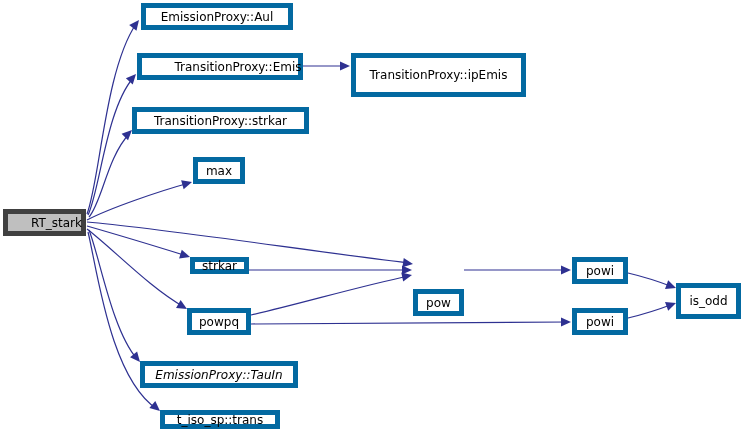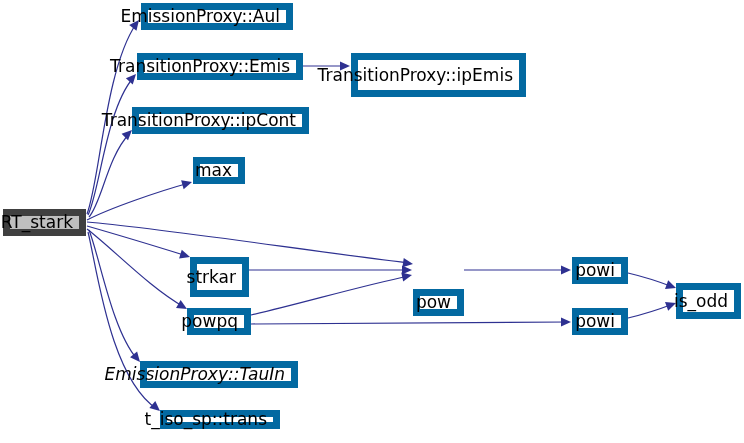--- a/index.html
+++ b/index.html
@@ -20,25 +20,25 @@
     left: 0; top: 0;
     width: 744px;
     height: 443px;
     pointer-events: none;
   }
   .node {
     position: absolute;
     box-sizing: border-box;
     display: flex;
     align-items: center;
-    justify-content: flex-end;
+    justify-content: center;
     background: #ffffff;
-    border: 7px solid #0369a1;
+    border: 5px solid #0369a1;
     color: #000000;
-    font-size: 17px;
+    font-size: 12px;
     line-height: 1;
     white-space: nowrap;
     z-index: 2;
   }
   .node.current {
     background: #bfbfbf;
     border-color: #404040;
     padding-left: 24px;
   }
   .node-label {
@@ -87,26 +87,26 @@
 <div class="node current" style="left: 3px; top: 209px; width: 83px; height: 27px;">
       <span class="node-label">RT_stark</span>
     </div>
     <div class="node" style="left: 141px; top: 3px; width: 152px; height: 27px;">
       <span class="node-label">EmissionProxy::Aul</span>
     </div>
     <div class="node" style="left: 137px; top: 53px; width: 166px; height: 27px; padding-left: 36px;">
       <span class="node-label">TransitionProxy::Emis</span>
     </div>
     <div class="node" style="left: 132px; top: 107px; width: 177px; height: 27px;">
-      <span class="node-label">TransitionProxy::ipCont</span>
+      <span class="node-label">TransitionProxy::strkar</span>
     </div>
     <div class="node" style="left: 193px; top: 157px; width: 52px; height: 27px;">
       <span class="node-label">max</span>
     </div>
-    <div class="node" style="left: 190px; top: 257px; width: 59px; height: 40px;">
+    <div class="node" style="left: 190px; top: 257px; width: 59px; height: 17px;">
       <span class="node-label">strkar</span>
     </div>
     <div class="node" style="left: 187px; top: 308px; width: 64px; height: 27px;">
       <span class="node-label">powpq</span>
     </div>
     <div class="node" style="left: 140px; top: 361px; width: 158px; height: 27px; font-style: italic;">
       <span class="node-label">EmissionProxy::TauIn</span>
     </div>
     <div class="node" style="left: 160px; top: 410px; width: 120px; height: 19px;">
       <span class="node-label">t_iso_sp::trans</span>

